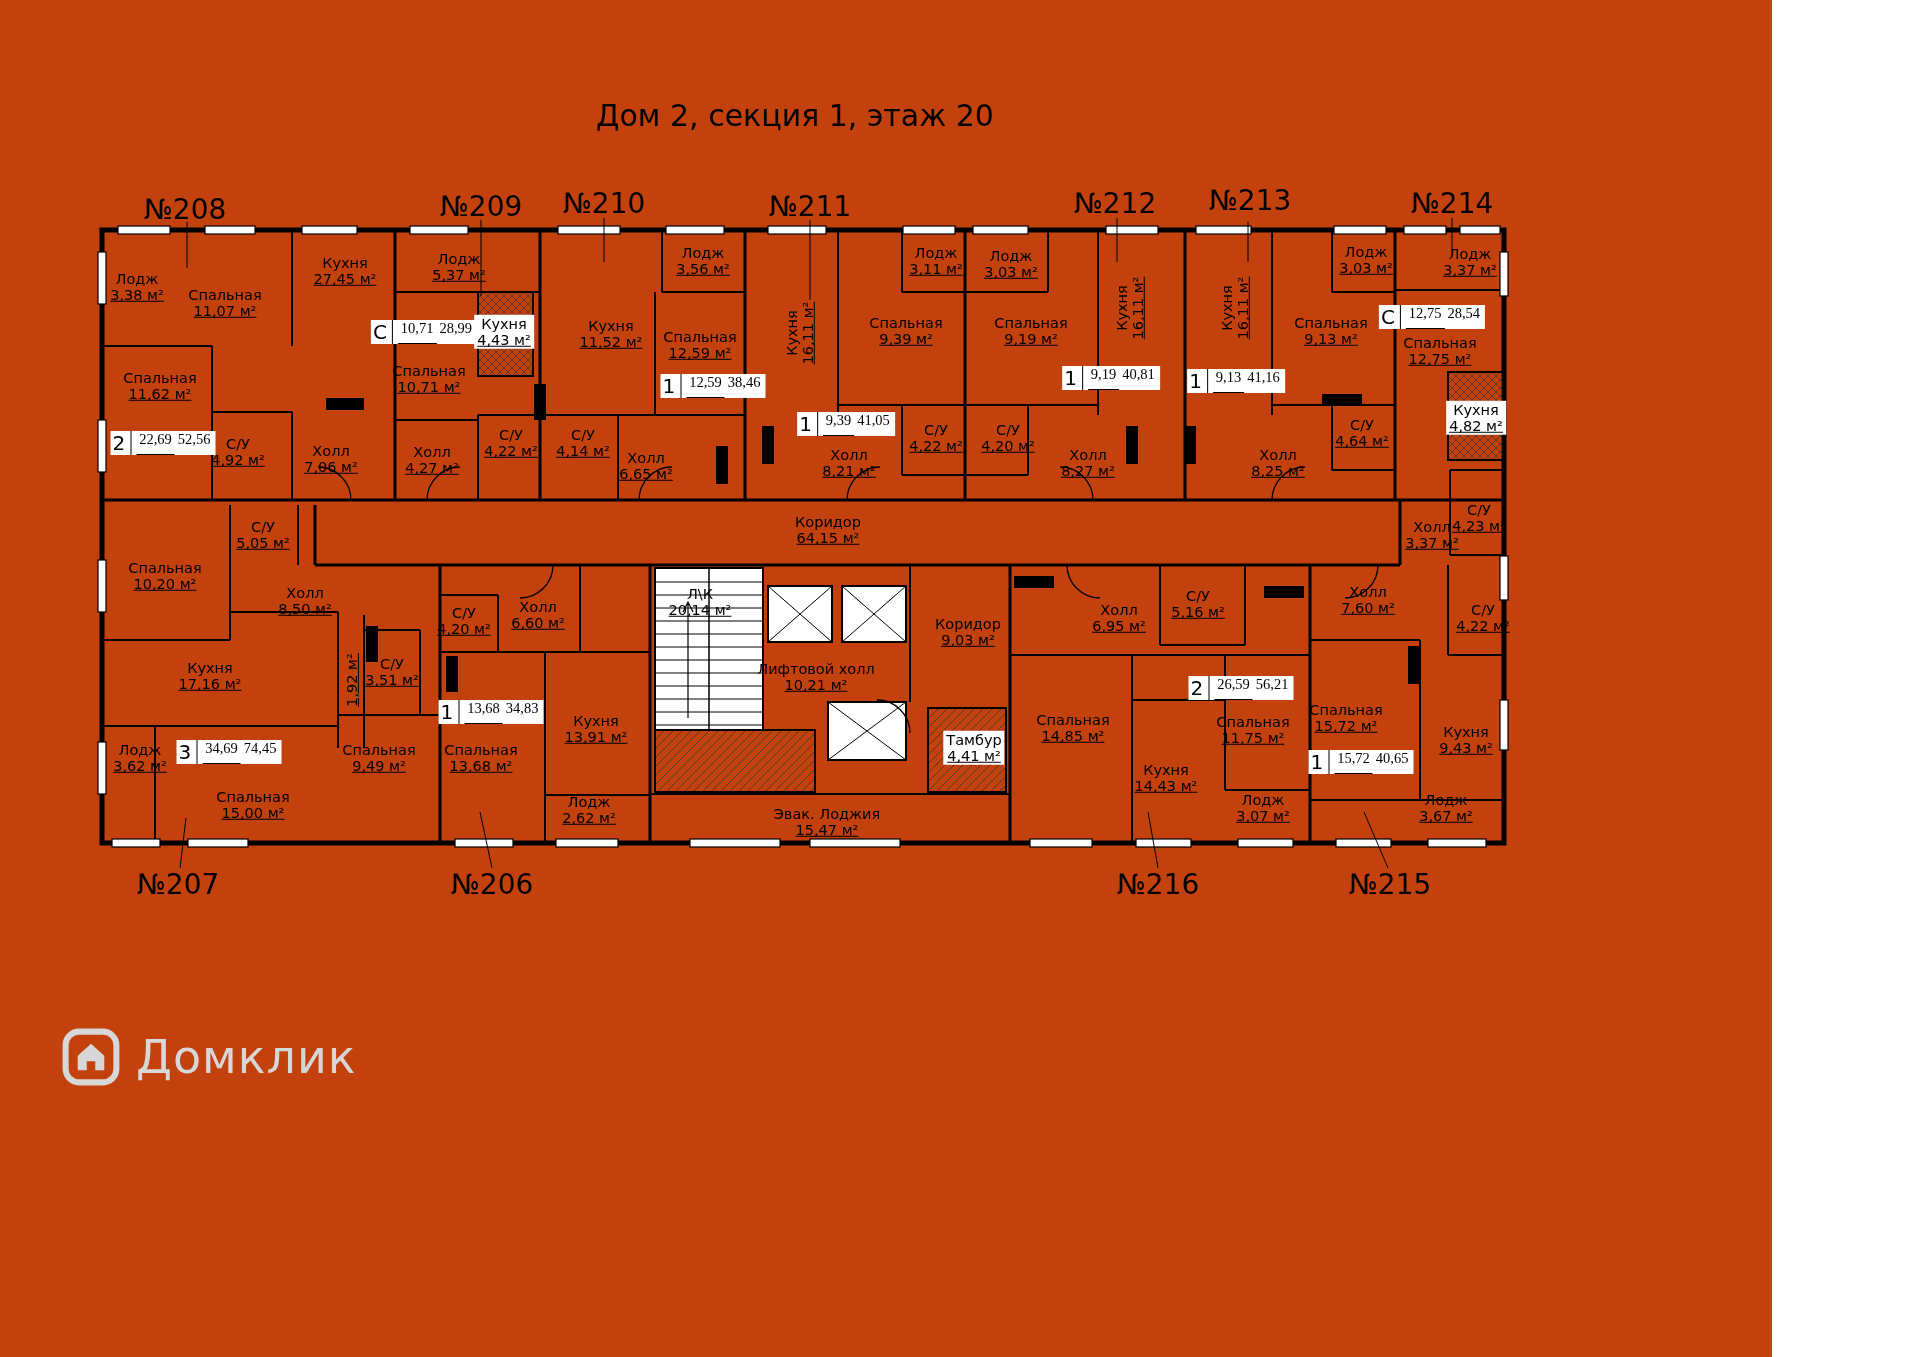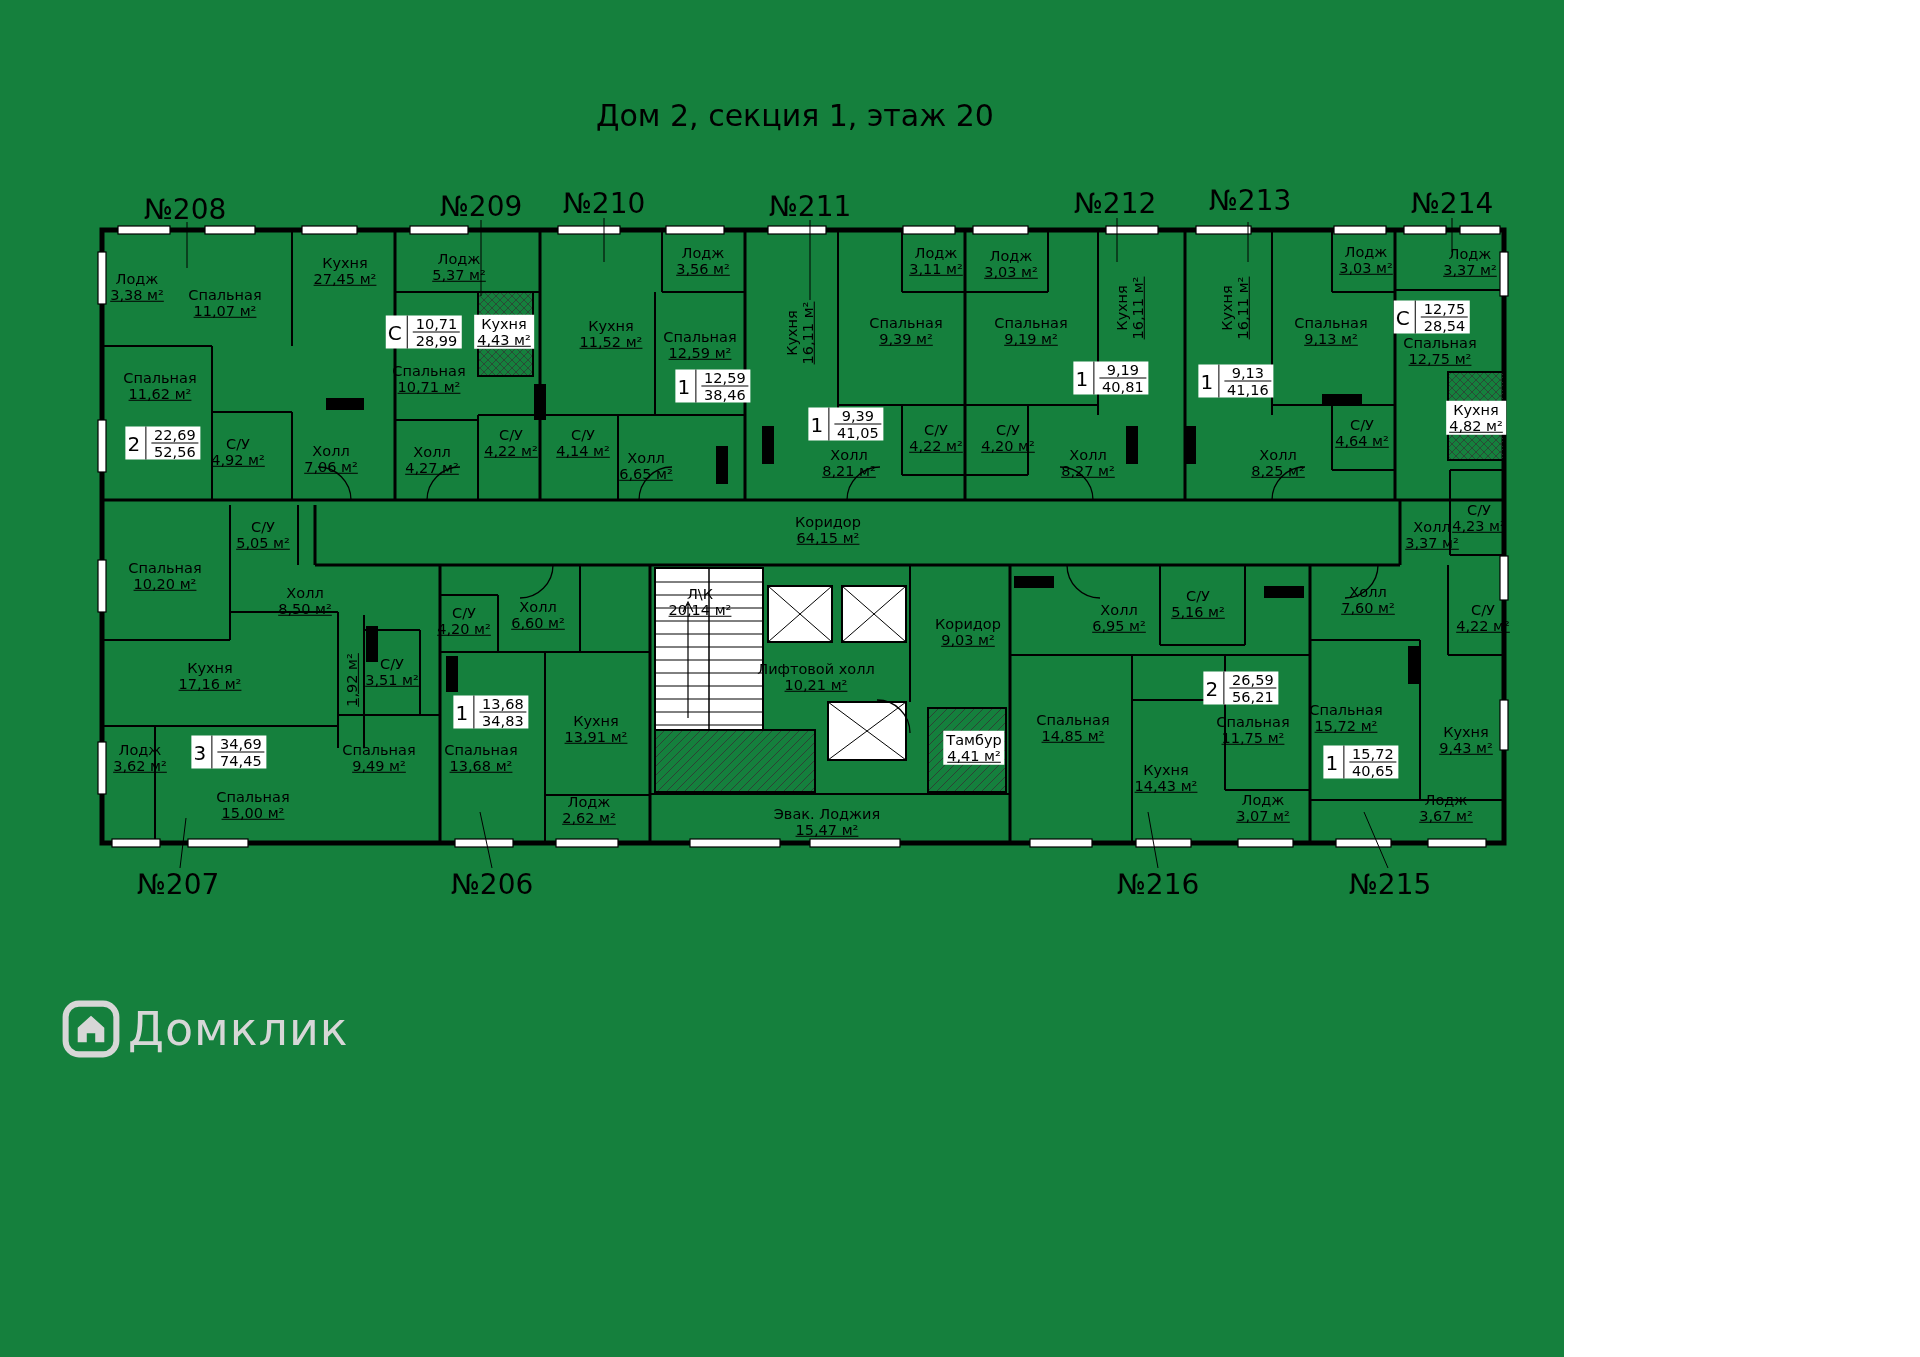--- a/index.html
+++ b/index.html
@@ -1,31 +1,31 @@
 <!DOCTYPE html>
 <html><head>
 <meta charset="utf-8">
 <style>
   html,body{margin:0;padding:0;background:#fff;}
-  .canvas{position:relative;width:1564px;height:1357px;background:#15803d;overflow:hidden;
+  .canvas{position:relative;width:1772px;height:1357px;background:#c2410c;overflow:hidden;
           font-family:"DejaVu Sans","Liberation Sans",sans-serif;color:#000;}
   svg.plan{position:absolute;left:0;top:0;z-index:1;}
   .plan-title{position:absolute;left:795px;top:98px;transform:translateX(-50%);font-size:30px;z-index:4;white-space:nowrap;}
   .apt-label{position:absolute;transform:translate(-50%,-50%);font-size:28px;z-index:4;white-space:nowrap;}
   .room{position:absolute;transform:translate(-50%,-50%);display:flex;flex-direction:column;align-items:center;
         font-size:14.5px;line-height:1.12;white-space:nowrap;z-index:3;text-align:center;}
   .room .rarea{text-decoration:underline;}
   .room.vertical{transform:translate(-50%,-50%) rotate(-90deg);}
   .room.onhatch{background:#fff;padding:1px 3px;}
   .badge{position:absolute;transform:translate(-50%,-50%);display:flex;align-items:stretch;z-index:3;font-size:14.5px;background:#fff;padding:0 2px;}
   .badge .btype{display:flex;align-items:center;font-size:20px;padding-right:5px;margin-right:5px;border-right:1.6px solid #000;}
-  .badge .bfrac{display:flex;flex-direction:column;text-align:center;justify-content:center;}
+  .badge .bfrac{display:flex;text-align:center;justify-content:center;font-family:Liberation Serif, serif;}
   .badge .btop{border-bottom:1.6px solid #000;padding:0 3px;}
   .badge .bbot{padding:0 3px;}
-  .watermark{position:absolute;left:62px;top:1000px;display:flex;align-items:center;gap:8px;z-index:2;}
+  .watermark{position:absolute;left:62px;top:1028px;display:flex;align-items:center;gap:16px;z-index:2;}
   .wm-logo svg{display:block;}
   .wm-text{font-size:46px;color:#d7d7d7;font-weight:500;letter-spacing:1px;}
 </style>
 </head>
 <body>
 
 <div class="canvas">
 
 <svg class="plan" width="1920" height="1357" viewBox="0 0 1920 1357">
   <defs>

